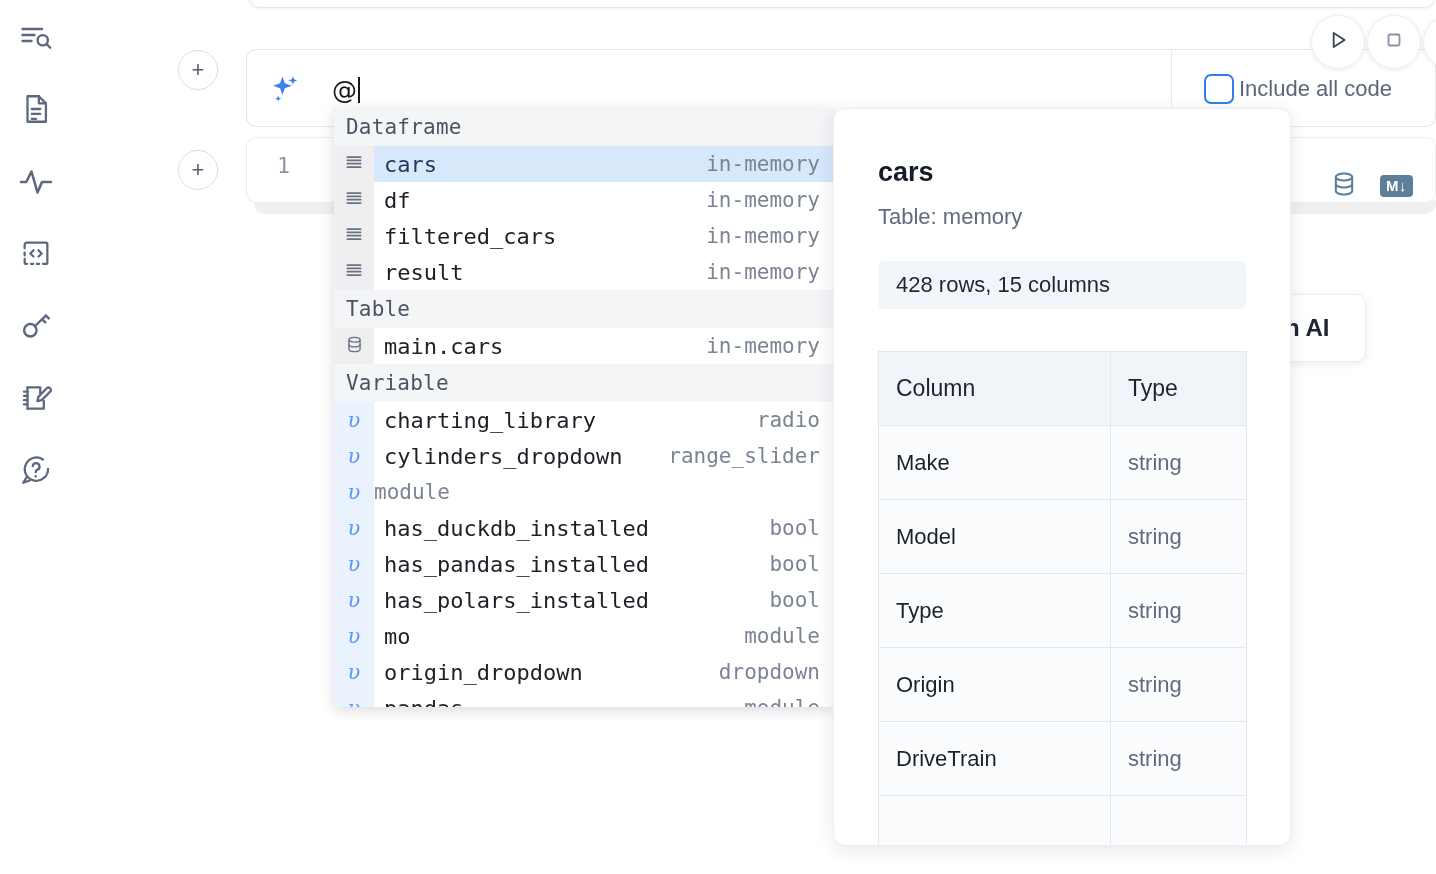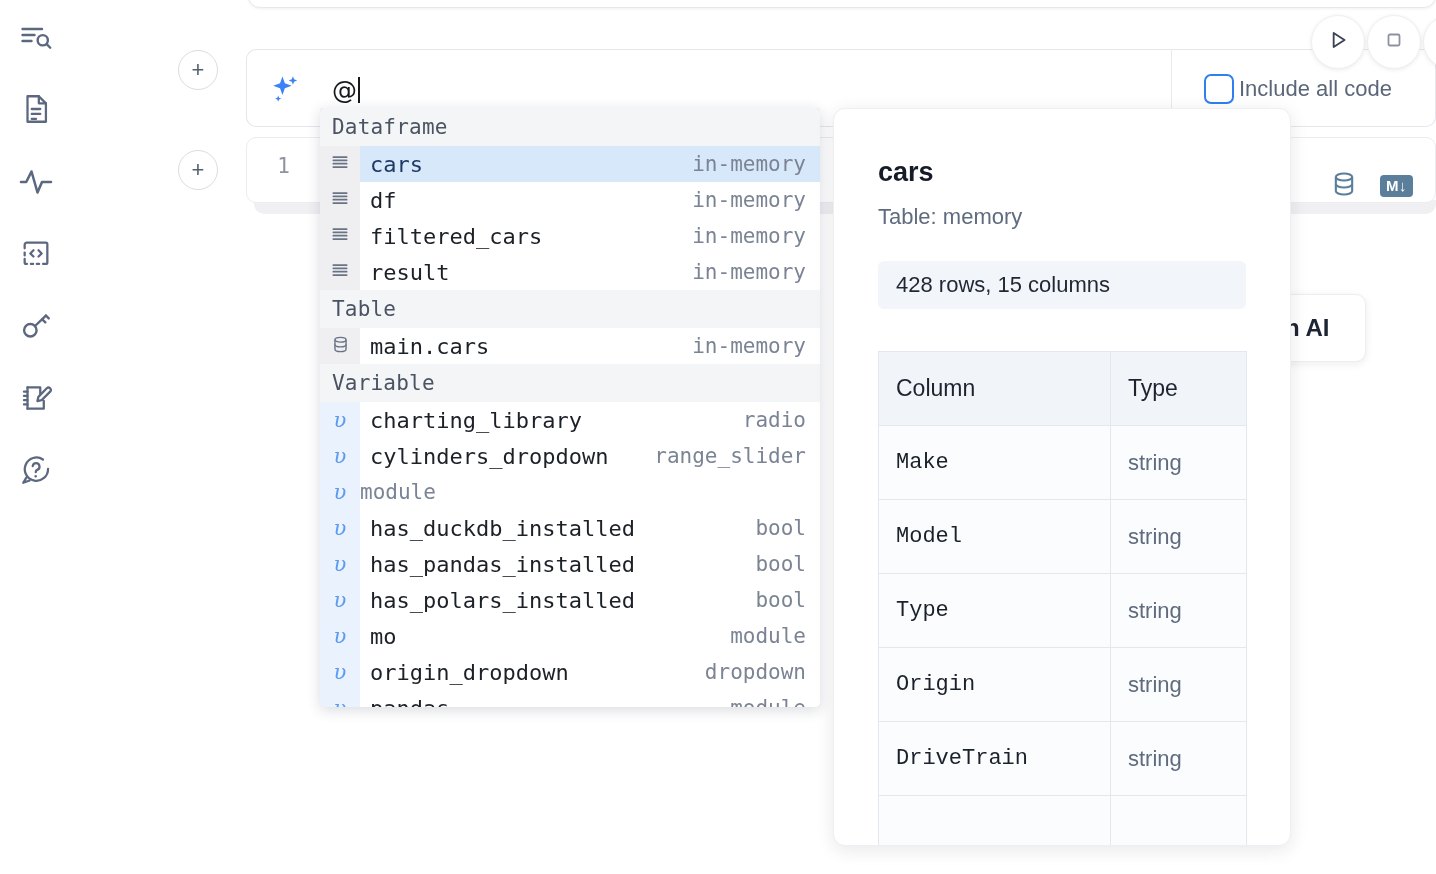--- a/index.html
+++ b/index.html
@@ -100,21 +100,21 @@
     background:#fff; border:1px solid #ededf2; border-radius:10px;
     box-shadow:0 2px 8px rgba(25,25,55,.08);
     display:flex; align-items:center; justify-content:flex-start;
     padding-left:8px; overflow:hidden;
     font-size:24px; font-weight:bold; color:#1d2433;
     font-family:"Liberation Sans", sans-serif;
   }
 
   
   .ac {
-    position:absolute; left:320px; top:108px; width:500px; height:599px;
+    position:absolute; left:334px; top:108px; width:500px; height:599px;
     background:#f9a8d4; border-radius:4px;
     box-shadow:0 3px 14px rgba(25,30,60,.16);
     overflow:hidden;
     font-family:"DejaVu Sans Mono", monospace;
   }
   .ac-section {
     height:38px; background:#f4f5f7; display:flex; align-items:center;
     padding-left:12px; font-size:21px; color:#4a5362; letter-spacing:.2px;
   }
   .ac-row {
@@ -165,21 +165,21 @@
   }
   .detail-table th, .detail-table td {
     border:1px solid #e3e8ef; height:74px; text-align:left; padding-left:17px;
     vertical-align:middle;
   }
   .detail-table th {
     background:#f1f4f8; font-weight:normal; font-size:23px; color:#1d2430;
     font-family:"Liberation Sans", sans-serif;
   }
   .detail-table td.col-name {
-    font-family:Liberation Mono, monospace; font-size:22px; color:#1b212b;
+    font-family:Liberation Sans, sans-serif; font-size:22px; color:#1b212b;
     background:#fbfcfd;
   }
   .detail-table td.col-type {
     font-family:"Liberation Sans", sans-serif; font-size:22px; color:#5f6b7e;
     background:#fbfcfd;
   }
   .detail-table col.c1 { width:232px; }
   .detail-table col.c2 { width:136px; }
 </style>
 </head>

